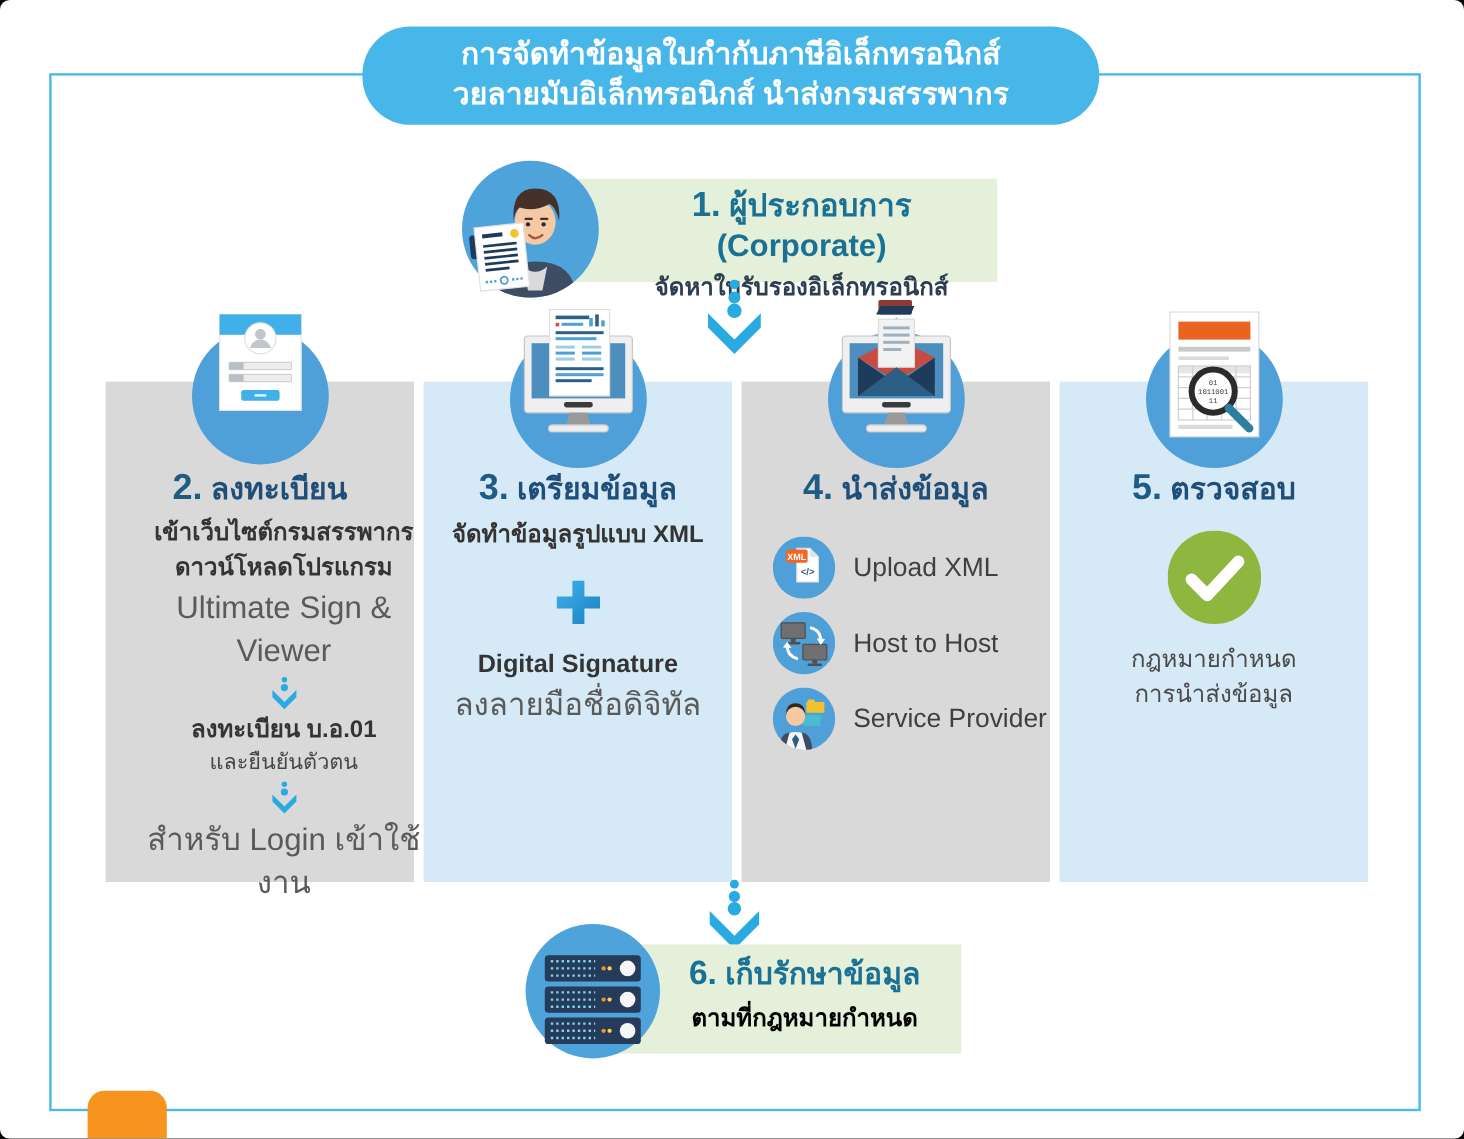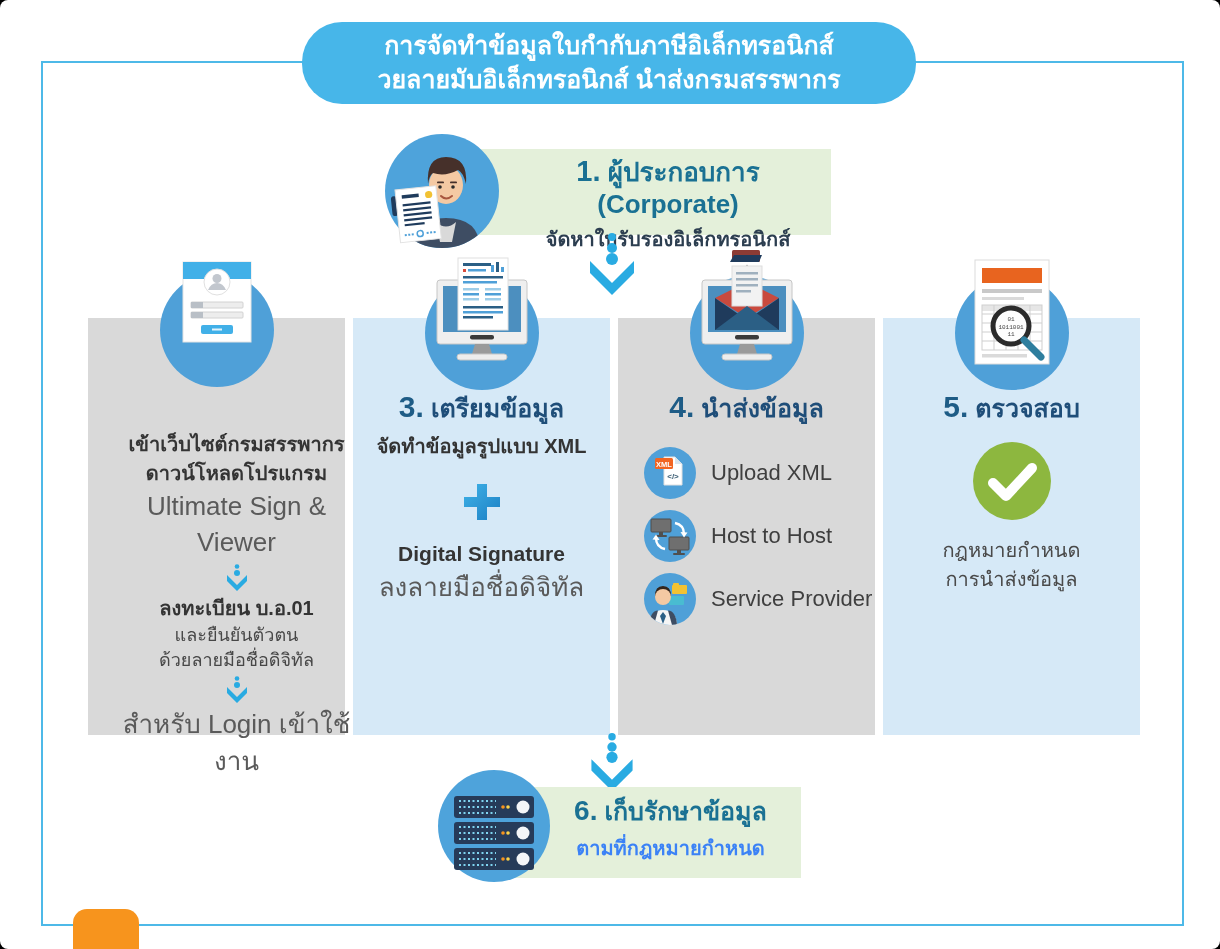--- a/index.html
+++ b/index.html
@@ -36,21 +36,21 @@
   .c4row .lbl{margin-left:15px;font-size:22px;color:#3F3F3F;}
   .check-wrap{margin:4px auto 0 auto;width:78px;height:78px;}
   .c5txt{margin-top:16px;font-size:20px;color:#4A4A4A;line-height:1.45;}
   .arrow-main{position:absolute;left:584px;width:56px;height:62px;}
   .am1{top:233px;} .am2{top:733px;}
   .plus-wrap{margin:20px auto 16px auto;width:42px;height:42px;}
   .step6-icon{left:437px;top:769px;width:114px;height:114px;}
   .step6-text{left:540px;top:794px;width:261px;text-align:center;}
   .s6l1{font-size:25px;font-weight:bold;color:#1A7193;line-height:1.2;}
   .s6l1 .num{font-size:28px;}
-  .s6l2{font-size:20px;font-weight:bold;color:#3b82f6;margin-top:4px;}
+  .s6l2{font-size:20px;font-weight:bold;color:#000000;margin-top:4px;}
   .orange-tab{position:absolute;left:73px;top:909px;width:66px;height:40px;background:#F7941D;
               border-radius:14px 14px 0 0;}
   svg{display:block;}
 </style>
 </head>
 <body>
 
 <div class="page">
 
   <div class="frame"></div>
@@ -196,20 +196,23 @@
       <path d="M35 64 H95 M35 73 H95 M35 82 H95 M35 91 H95" stroke="#CFCFCF" stroke-width="1"></path>
       <rect x="35" y="104" width="45" height="3.5" fill="#DADADA"></rect>
       <circle cx="64" cy="76" r="18" fill="#FDFDFD" stroke="#2B2B2B" stroke-width="5"></circle>
       <text x="64" y="71" font-size="6" fill="#444" text-anchor="middle" font-family="Liberation Mono, DejaVu Sans Mono, monospace">01</text>
       <text x="64" y="78.5" font-size="6" fill="#444" text-anchor="middle" font-family="Liberation Mono, DejaVu Sans Mono, monospace">1011001</text>
       <text x="64" y="86" font-size="6" fill="#444" text-anchor="middle" font-family="Liberation Mono, DejaVu Sans Mono, monospace">11</text>
       <path d="M77 90 L94 107" stroke="#2E7E9E" stroke-width="7" stroke-linecap="round"></path>
     </svg>
   </div>
 
+  <div class="step-label sl2">
+    <span class="num">2.</span><span class="t">ลงทะเบียน</span>
+  </div>
   <div class="step-label sl3">
     <span class="num">3.</span><span class="t">เตรียมข้อมูล</span>
   </div>
   <div class="step-label sl4">
     <span class="num">4.</span><span class="t">นำส่งข้อมูล</span>
   </div>
   <div class="step-label sl5">
     <span class="num">5.</span><span class="t">ตรวจสอบ</span>
   </div>
 
@@ -217,21 +220,20 @@
     <div class="bold-line">เข้าเว็บไซต์กรมสรรพากร</div>
     <div class="bold-line">ดาวน์โหลดโปรแกรม</div>
     <div class="reg-line">Ultimate Sign &amp; Viewer</div>
     <svg class="sm-arrow" width="26" height="28" viewBox="0 0 26 28">
       <circle cx="13" cy="2.5" r="2.3" fill="#29ABE2"></circle>
         <circle cx="13" cy="9" r="3" fill="#29ABE2"></circle>
       <path d="M3 11 L13 21 L23 11 L23 17 L13 27 L3 17 Z" fill="#29ABE2"></path>
     </svg>
     <div class="bold-line">ลงทะเบียน บ.อ.01</div>
     <div class="reg-line" style="color:#474747;font-size:18px;">และยืนยันตัวตน</div>
-    <div class="reg-line" style="color:#474747;font-size:18px;">ด้วยลายมือชื่อดิจิทัล</div>
     <svg class="sm-arrow" width="26" height="28" viewBox="0 0 26 28">
       <circle cx="13" cy="2.5" r="2.3" fill="#29ABE2"></circle>
         <circle cx="13" cy="9" r="3" fill="#29ABE2"></circle>
       <path d="M3 11 L13 21 L23 11 L23 17 L13 27 L3 17 Z" fill="#29ABE2"></path>
     </svg>
     <div class="reg-line">สำหรับ Login เข้าใช้งาน</div>
   </div>
 
   <div class="colbody cb3">
     <div class="bold-line">จัดทำข้อมูลรูปแบบ XML</div>

